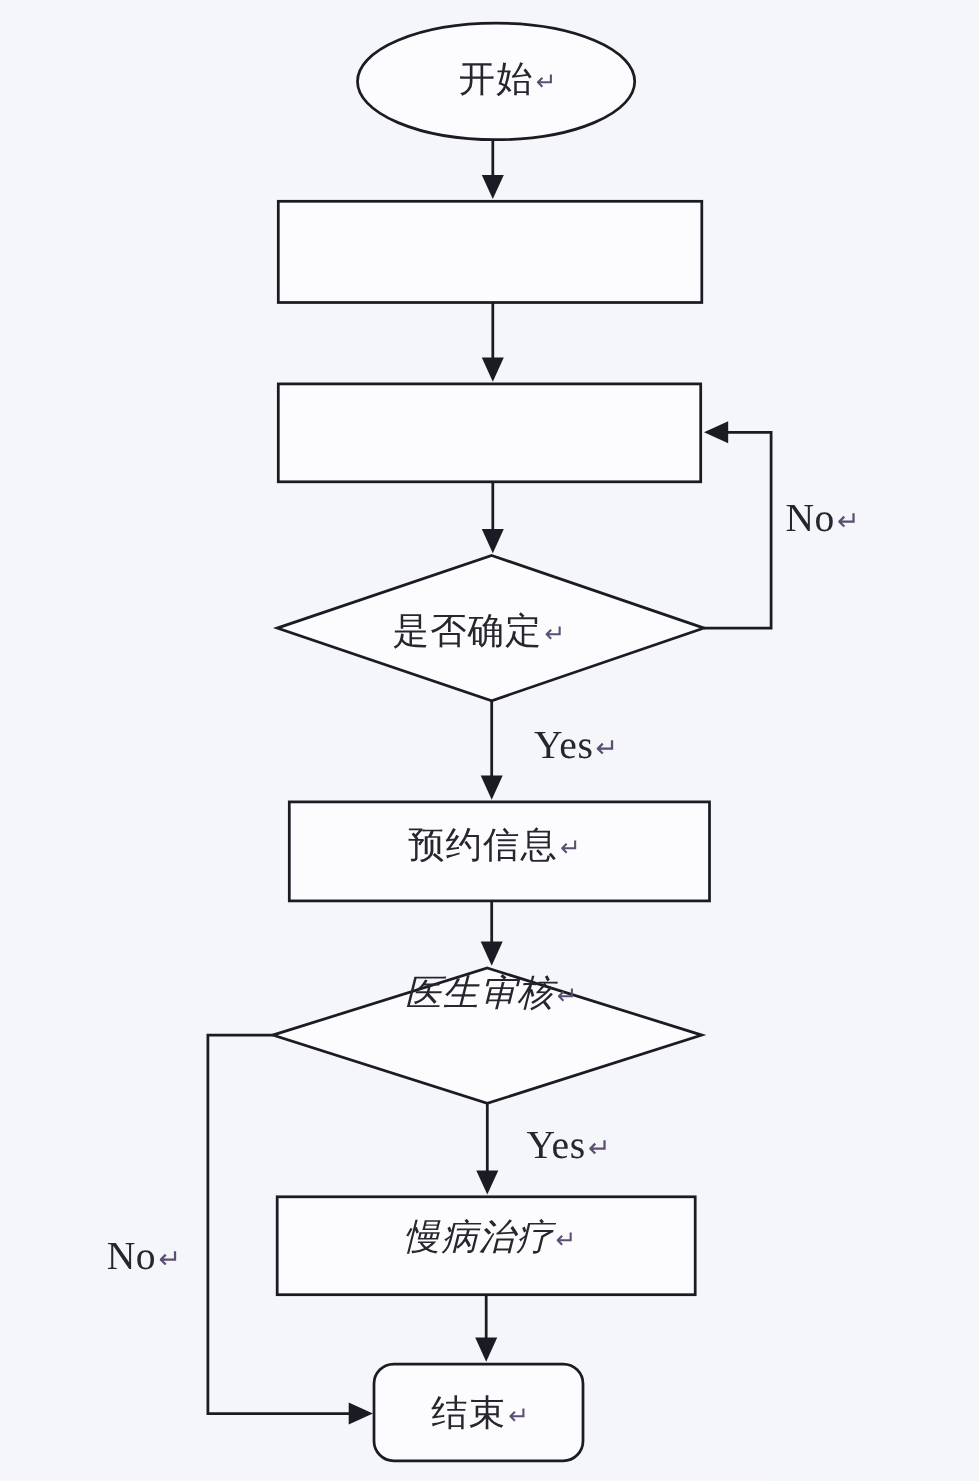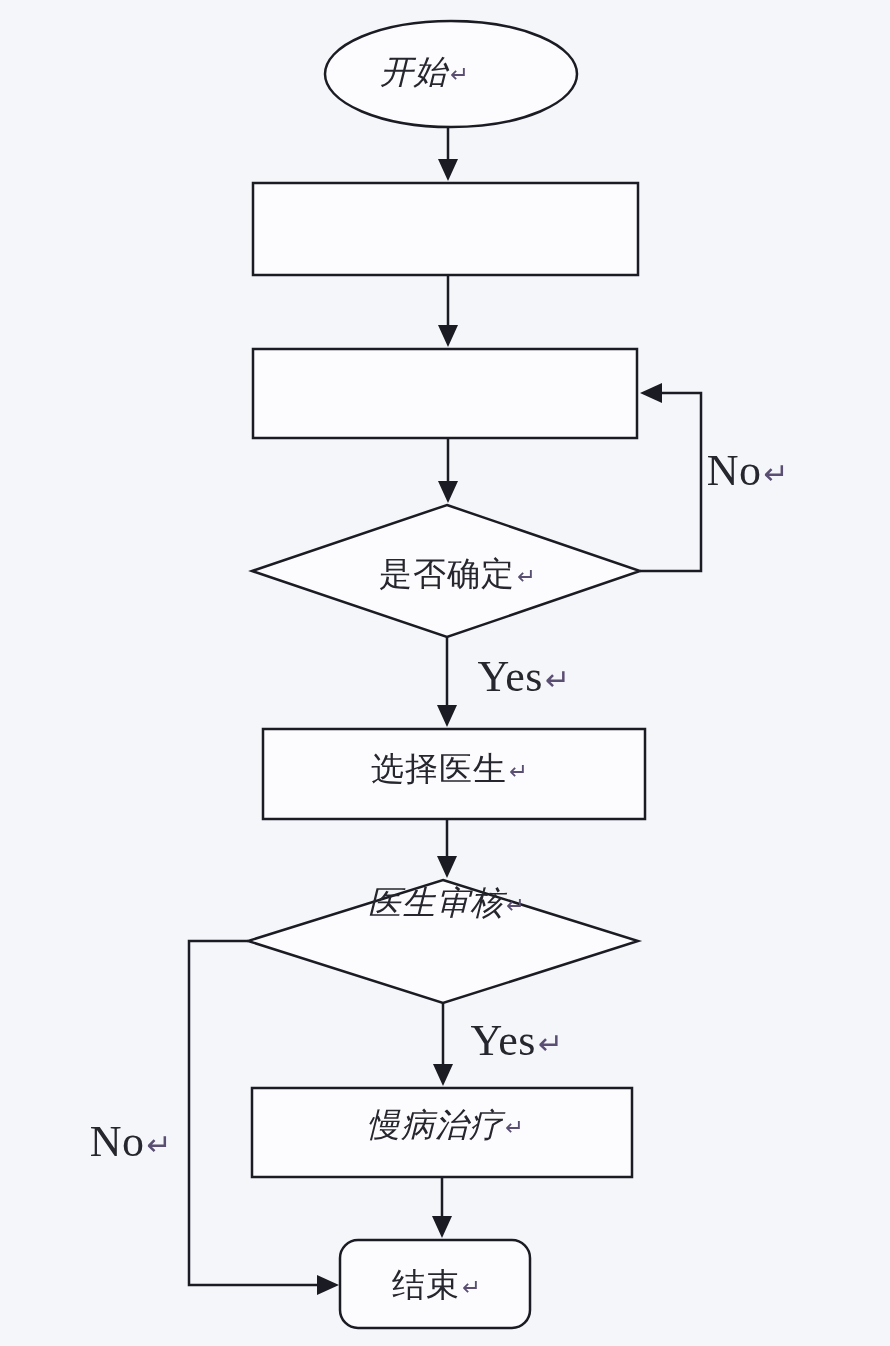--- a/index.html
+++ b/index.html
@@ -16,21 +16,21 @@
   .edge  { fill: none; stroke: #1b1b24; stroke-width: 2.5; }
   .head  { fill: #1b1b24; stroke: none; }
   .label {
     position: absolute;
     transform: translate(-50%, -50%);
     white-space: nowrap;
     color: #26262e;
     line-height: 1;
   }
   .cjk   { font-size: 33px; letter-spacing: 1px; }
-  .latin { font-family: "Liberation Serif", serif; font-size: 44px; letter-spacing: 0.5px; }
+  .latin { font-family: "Liberation Serif", serif; font-size: 36px; letter-spacing: 0.5px; }
   .mark {
     color: #5a4e72;
     font-family: "DejaVu Sans", sans-serif;
     font-size: 0.68em;
     margin-left: 2px;
     position: relative;
     top: -0.05em;
   }
 </style>
 </head>
@@ -88,28 +88,28 @@
     <ellipse class="shape" cx="451" cy="74" rx="126" ry="53"></ellipse>
     <rect class="shape" x="253" y="183" width="385" height="92"></rect>
     <rect class="shape" x="253" y="349" width="384" height="89"></rect>
     <polygon class="shape" points="447,505 640,571 447,637 252,571"></polygon>
     <rect class="shape" x="263" y="729" width="382" height="90"></rect>
     <polygon class="shape" points="443,880 638,941 443,1003 248,941"></polygon>
     <rect class="shape" x="252" y="1088" width="380" height="89"></rect>
     <rect class="shape" x="340" y="1240" width="190" height="88" rx="18" ry="18" stroke-width="3"></rect>
   </svg>
 
-  <div class="label cjk" style="left:425px; top:71px;font-style:italic;">
+  <div class="label cjk" style="left:462px; top:71px;">
     <span>开始</span><span class="mark">↵</span>
   </div>
-  <div class="label cjk" style="left:458px; top:573px;">
+  <div class="label cjk" style="left:436px; top:573px;">
     <span>是否确定</span><span class="mark">↵</span>
   </div>
   <div class="label cjk" style="left:450px; top:768px;">
-    <span>选择医生</span><span class="mark">↵</span>
+    <span>预约信息</span><span class="mark">↵</span>
   </div>
   <div class="label cjk" style="left:447px; top:902px;font-style:italic;">
     <span>医生审核</span><span class="mark">↵</span>
   </div>
   <div class="label cjk" style="left:446px; top:1124px;font-style:italic;">
     <span>慢病治疗</span><span class="mark">↵</span>
   </div>
   <div class="label cjk" style="left:437px; top:1284px;">
     <span>结束</span><span class="mark">↵</span>
   </div>

